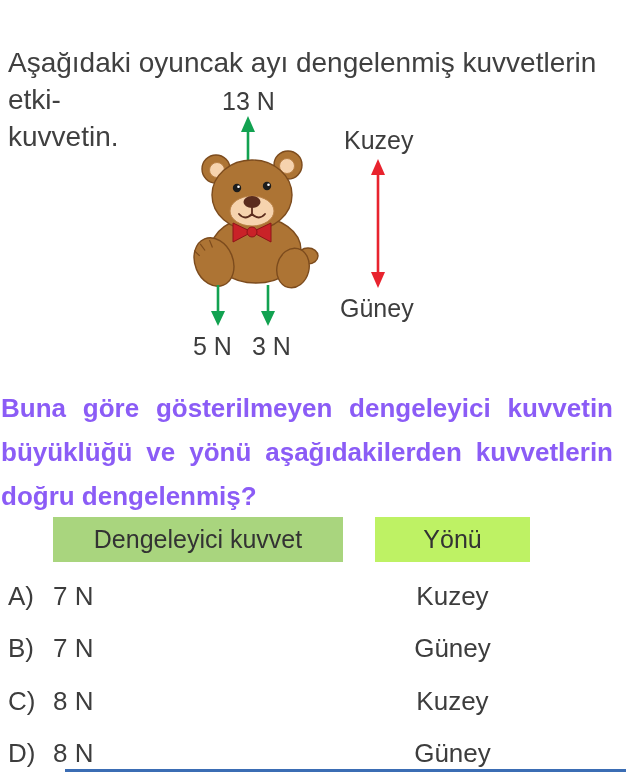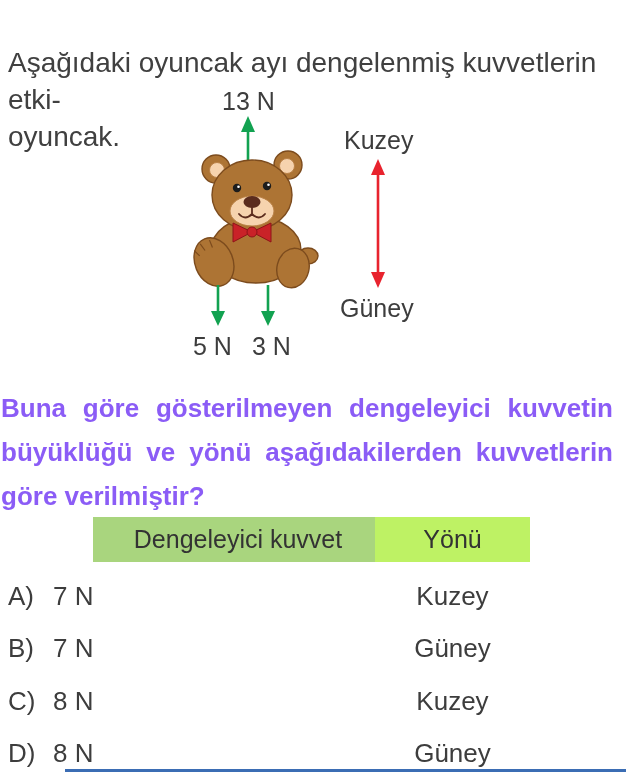--- a/index.html
+++ b/index.html
@@ -25,38 +25,38 @@
   .eye{fill:#1c1c1c;}
   .glint{fill:#ffffff;}
   .bow{fill:#c92228;stroke:#8e1418;stroke-width:1;}
   .claw{stroke:#7c4b1d;stroke-width:1.2;fill:none;}
   
   .question{position:absolute;left:1px;top:386px;width:612px;font-size:26px;line-height:44px;font-weight:bold;color:#8b5cf6;}
   .qline{text-align:justify;text-align-last:justify;}
   .qline.last{text-align-last:left;}
   
   .hdr{position:absolute;top:517px;height:45px;line-height:45px;text-align:center;font-size:25px;color:#333333;}
-  .hdr-force{left:53px;width:290px;margin-left:40px;}
+  .hdr-force{left:53px;width:290px;}
   .hdr-dir{left:375px;width:155px;}
   
   .opt-row{position:absolute;left:0;width:626px;height:32px;font-size:26px;color:#3d3d3d;}
   .opt-letter{position:absolute;left:8px;}
   .opt-force{position:absolute;left:53px;width:290px;text-align:left;}
   .opt-dir{position:absolute;left:375px;width:155px;text-align:center;}
   
   .bottom-rule{position:absolute;left:65px;top:769px;width:561px;height:3px;background:#3b6db4;}
 </style>
 </head>
 <body>
 
 <div class="page">
 
   <div class="intro">
     <div>Aşağıdaki oyuncak ayı dengelenmiş kuvvetlerin etki-</div>
-    <div>oyuncak.</div>
+    <div>kuvvetin.</div>
   </div>
 
   <div class="diagram">
 
     <svg width="626" height="285" viewBox="0 0 626 285">
 
       <g>
         <line class="force-arrow" x1="248" y1="45" x2="248" y2="77" stroke-width="2.6"></line>
         <polygon class="force-head" points="248,31 241,47 255,47"></polygon>
       </g>
@@ -120,21 +120,21 @@
     <span class="dlabel" style="left:222px;top:2px;">13 N</span>
     <span class="dlabel" style="left:193px;top:247px;">5 N</span>
     <span class="dlabel" style="left:252px;top:247px;">3 N</span>
     <span class="dlabel" style="left:344px;top:41px;">Kuzey</span>
     <span class="dlabel" style="left:340px;top:209px;">Güney</span>
   </div>
 
   <div class="question">
     <div class="qline">Buna göre gösterilmeyen dengeleyici kuvvetin</div>
     <div class="qline">büyüklüğü ve yönü aşağıdakilerden kuvvetlerin</div>
-    <div class="qline last">göre verilmiştir?</div>
+    <div class="qline last">doğru dengelenmiş?</div>
   </div>
 
   <div class="hdr hdr-force" style="background: rgb(169, 213, 126);">Dengeleyici kuvvet</div>
   <div class="hdr hdr-dir" style="background: #bef264;">Yönü</div>
 
   <div class="opt-row" style="top:581px;">
     <span class="opt-letter">A)</span>
     <span class="opt-force">7 N</span>
     <span class="opt-dir">Kuzey</span>
   </div>

